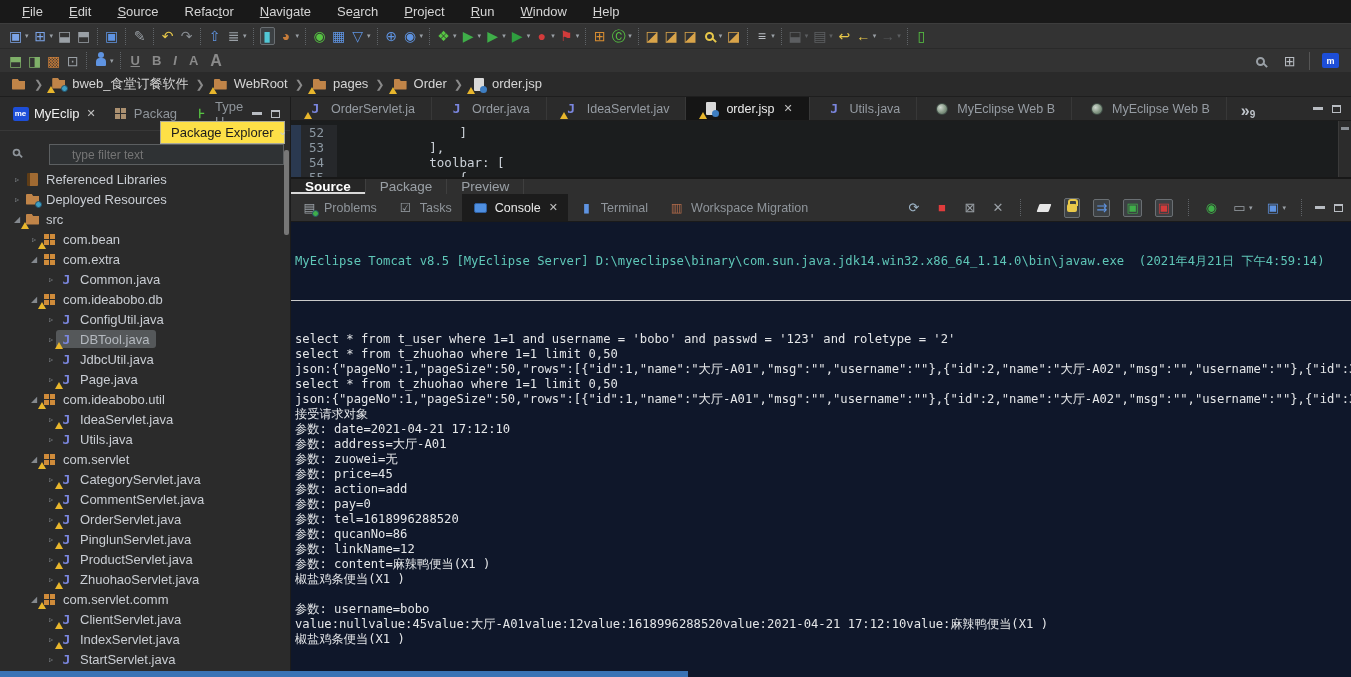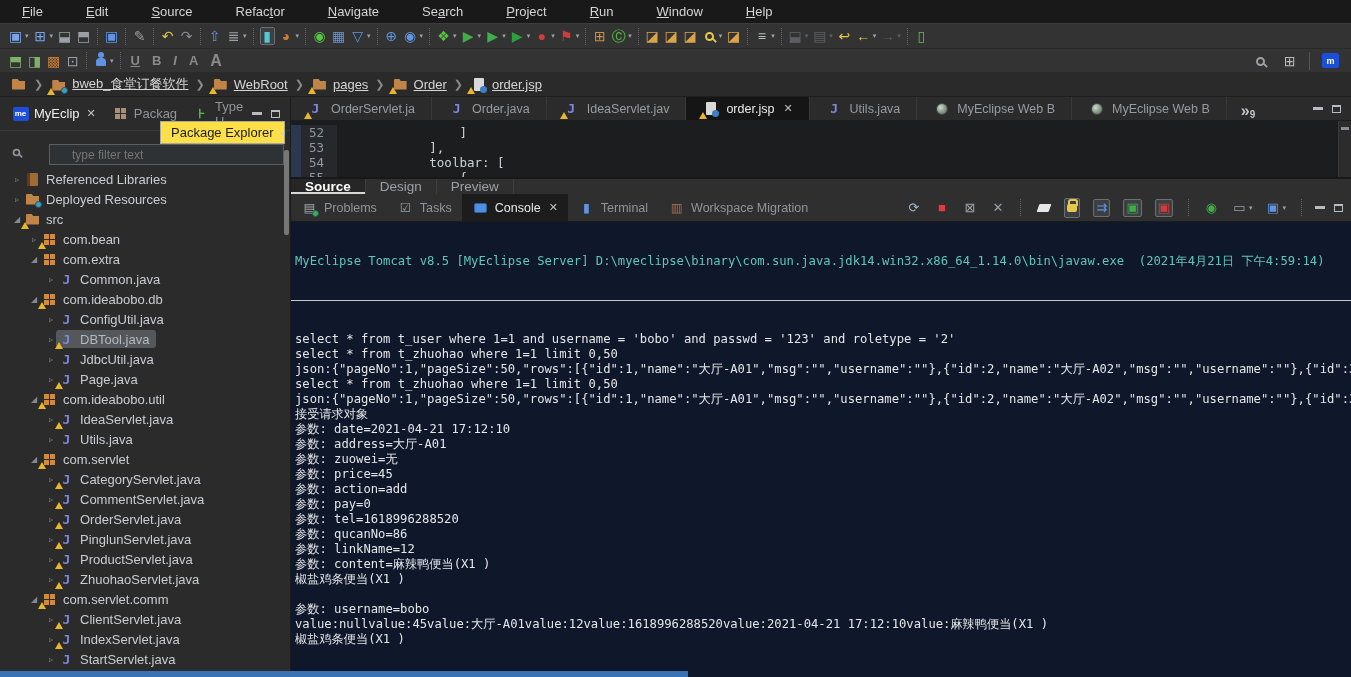--- a/index.html
+++ b/index.html
@@ -1,21 +1,21 @@
 <!DOCTYPE html>
 <html><head>
 <meta charset="utf-8">
 <style>
   html,body{margin:0;padding:0;background:#222;}
   *{box-sizing:border-box;}
   .window{position:relative;width:1351px;height:677px;background:#2e2e2e;overflow:hidden;
           font-family:"Liberation Sans",sans-serif;color:#c6cad0;}
   
   .menubar{position:absolute;left:0;top:0;width:100%;height:23px;background:#191919;
-           display:flex;align-items:center;padding-left:10px;gap:19px;}
+           display:flex;align-items:center;padding-left:10px;gap:2px;}
   .menuitem{padding:2px 12px;font-size:13px;color:#d4d4d4;cursor:default;}
   .menuitem .mn{text-decoration:underline;}
   
   .toolbar{position:absolute;left:0;width:100%;display:flex;align-items:center;background:#333333;padding-left:6px;}
   .tb1{top:23px;height:25px;border-top:1px solid #3d3d3d;}
   .tb2{top:48px;height:24px;border-top:1px solid #2a2a2a;}
   .tsep{width:1px;height:17px;border-left:1px dotted #606468;margin:0 4px;flex:none;}
   .ticon{display:inline-flex;align-items:center;height:20px;padding:0 2px;flex:none;}
   .ticon .g{font-size:14px;line-height:16px;min-width:15px;text-align:center;}
   .ticon .dd{font-size:7px;color:#9aa0a6;margin-left:2px;}
@@ -27,21 +27,21 @@
   .person::before{content:"";position:absolute;left:3px;top:0;width:6px;height:6px;border-radius:50%;background:#5f94e2;}
   .person::after{content:"";position:absolute;left:1px;top:6px;width:10px;height:8px;border-radius:4px 4px 1px 1px;background:#5f94e2;}
   .fmtbtn{color:#8a8a8a;font-size:13px;padding:0 6px;}
   .tb2right{margin-left:auto;display:flex;align-items:center;gap:10px;padding-right:10px;}
   .metile{width:17px;height:15px;background:#1d4ed8;color:#fff;font:bold 9px "Liberation Sans",sans-serif;
           display:flex;align-items:center;justify-content:center;border-radius:2px;}
   .vline{width:1px;height:18px;background:#555;}
   
   .breadcrumb{position:absolute;left:0;top:72px;width:100%;height:25px;background:#2a2a2a;
               display:flex;align-items:center;padding-left:8px;font-size:13px;border-bottom:1px solid #1e1e1e;}
-  .crumb{display:flex;align-items:flex-end;gap:5px;padding:0 2px;color:#d5d5d5;text-decoration:underline;}
+  .crumb{display:flex;align-items:flex-start;gap:5px;padding:0 2px;color:#d5d5d5;}
   .chev{color:#8a8a8a;margin:0 5px;font-size:11px;}
   
   .ic{position:relative;width:17px;height:16px;display:inline-flex;align-items:center;justify-content:center;flex:none;}
   .i-j{color:#7b87e0;font:bold 13px "DejaVu Sans Mono",monospace;}
   .i-package{width:13px;height:13px;position:relative;}
   .i-package::before{content:"";position:absolute;left:1px;top:1px;width:5px;height:5px;background:#cf8b3a;
                      box-shadow:6px 0 0 #cf8b3a,0 6px 0 #cf8b3a,6px 6px 0 #cf8b3a;}
   .i-folder{width:13px;height:11px;background:#c08448;clip-path:polygon(0 0,42% 0,55% 22%,100% 22%,100% 100%,0 100%);border-radius:1px;}
   .i-book{width:11px;height:13px;background:#a06a32;border-left:3px solid #5f3d17;border-radius:1px;}
   .i-globe{width:12px;height:12px;border-radius:50%;background:radial-gradient(circle at 35% 35%,#cfd8cf,#7d917d 60%,#55655f);border:1px solid #3d4a44;}
@@ -673,21 +673,21 @@
             <span class="an"></span>
             <span class="ln">55<span class="fold"></span></span>
             <span class="ctext"><span>                {</span></span>
           </div>
           <div class="ruler" id="ruler">
             <span class="rmark" style="top: 6px; background: rgb(138, 143, 149);"></span>
           </div>
       </div>
       <div class="viewtabs" id="viewtabs">
           <span class="vtab active">Source</span>
-          <span class="vtab">Design</span>
+          <span class="vtab">Package</span>
           <span class="vtab">Preview</span>
         </div>
       <div class="console">
         <div class="ctabbar" id="ctabbar">
             <span class="ctab">
               <span class="ic">
                 <span style="color: rgb(154, 160, 166);">▤</span>
                 <span class="gdot" style="background: rgb(63, 174, 73);"></span>
               </span>
               <span>Problems</span>

